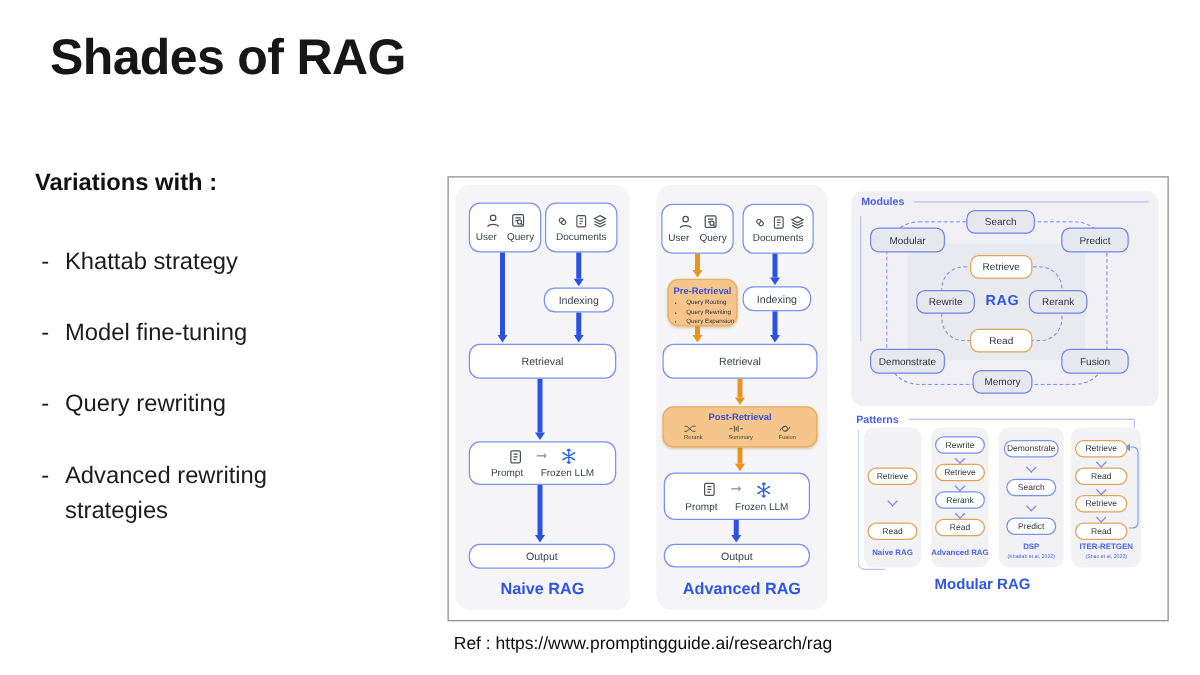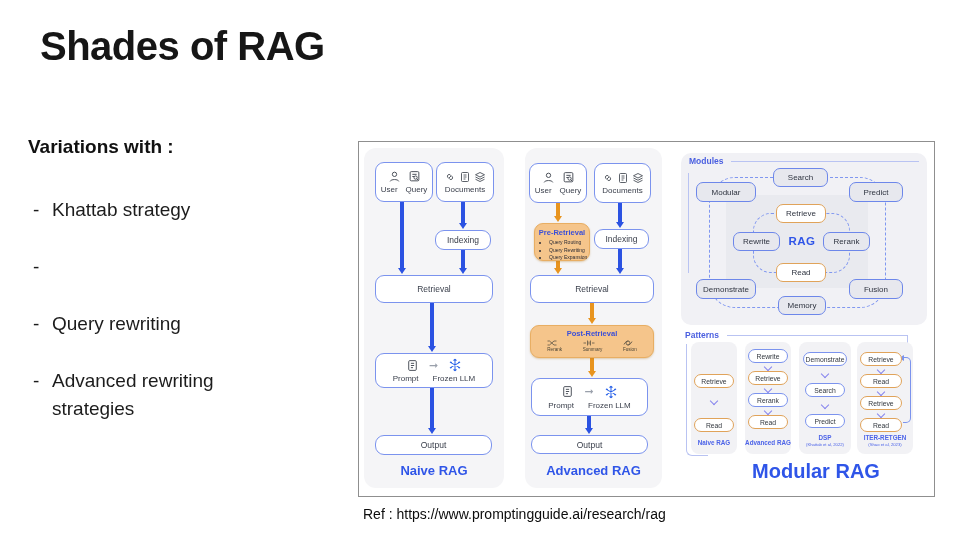--- a/index.html
+++ b/index.html
@@ -68,20 +68,21 @@
 
   <div class="title">Shades of RAG</div>
   <div class="var-head">Variations with :</div>
 
   <div class="bullet" style="top:196px">
       <span class="dash">-</span>
       <span>Khattab strategy</span>
     </div>
   <div class="bullet" style="top:253px">
       <span class="dash">-</span>
+      <span>Model fine-tuning</span>
     </div>
   <div class="bullet" style="top:310px">
       <span class="dash">-</span>
       <span>Query rewriting</span>
     </div>
   <div class="bullet" style="top:367px;width:245px">
       <span class="dash">-</span>
       <span>Advanced rewriting strategies</span>
     </div>
 
@@ -420,17 +421,17 @@
           <span>Retrieve</span>
         </div>
       <div class="chev" style="left:21px;top:69px"></div>
       <div class="pbox o" style="left:3px;top:76px;width:42px">
           <span>Read</span>
         </div>
       <div class="pat-name" style="top:92px">ITER-RETGEN</div>
       <div class="pat-cite" style="top:100px">(Shao et al, 2023)</div>
     </div>
 
-    <div class="col-caption" style="left:334px;top:318px;width:246px;font-size:20px">Modular RAG</div>
+    <div class="col-caption" style="left:304px;top:318px;width:246px;font-size:12px">Modular RAG</div>
   </div>
 
   <div class="ref">Ref : https://www.promptingguide.ai/research/rag</div>
 </div>
 
 </body></html>

